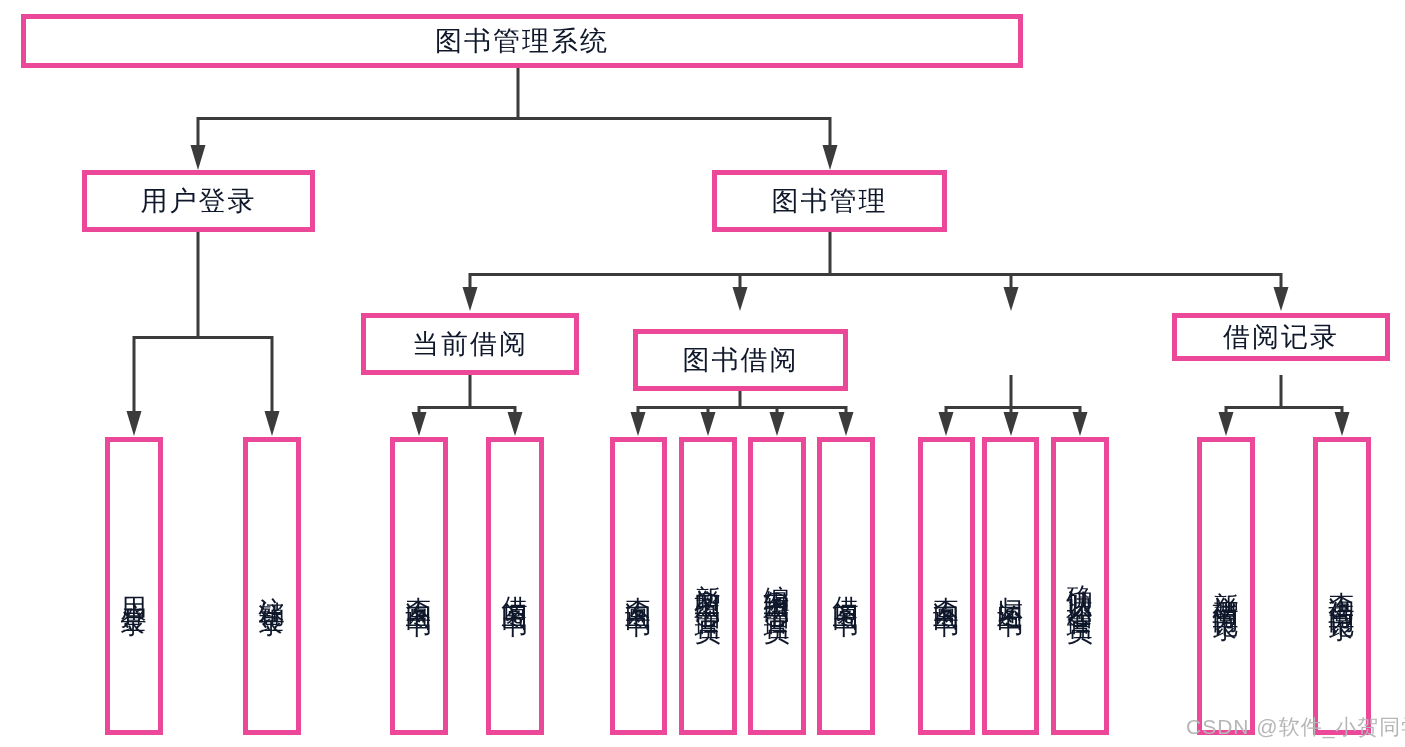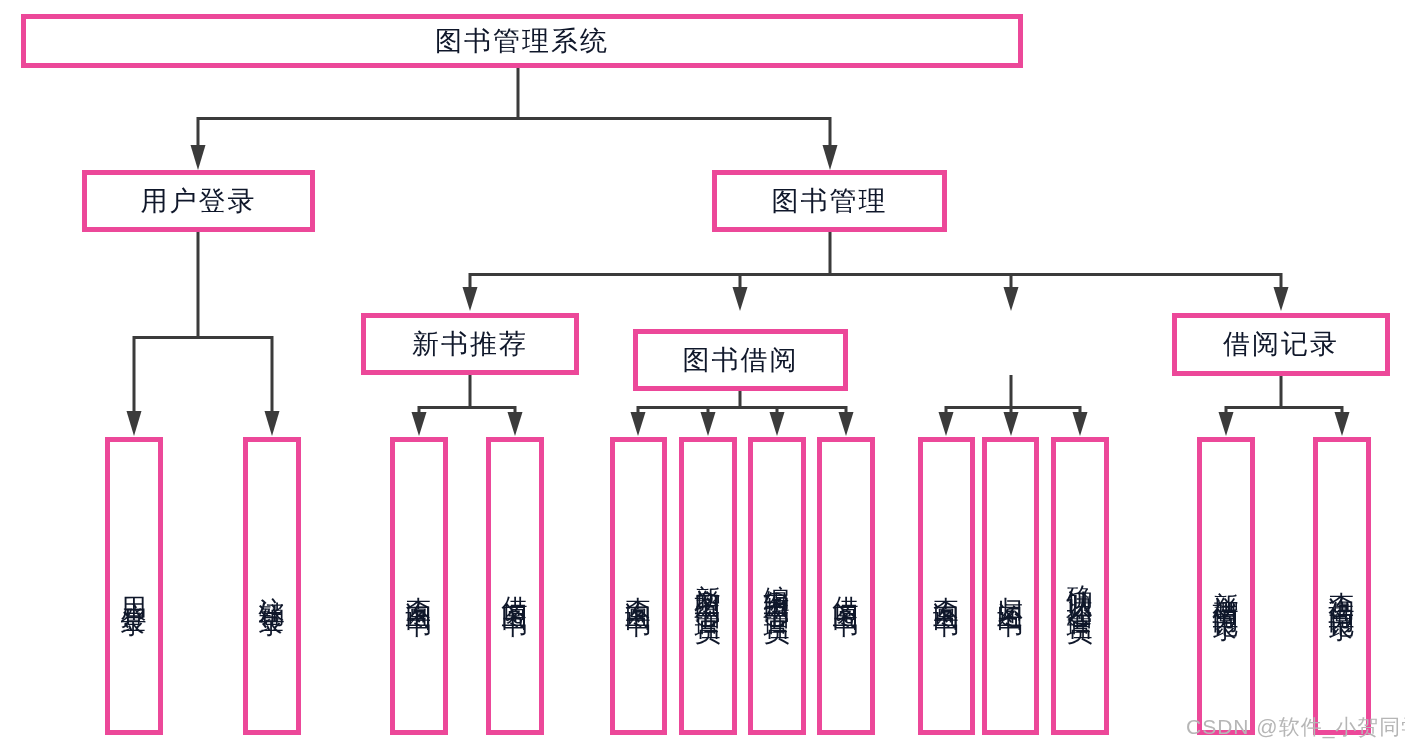--- a/index.html
+++ b/index.html
@@ -93,23 +93,23 @@
       <polygon points="1218.5,412 1233.5,412 1226,436"></polygon>
       <polygon points="1334.5,412 1349.5,412 1342,436"></polygon>
     </g>
   </svg>
 
   <div class="box" style="left:21px; top:14px; width:1002px; height:54px;">图书管理系统</div>
 
   <div class="box" style="left:82px; top:170px; width:233px; height:62px;">用户登录</div>
   <div class="box" style="left:712px; top:170px; width:235px; height:62px;">图书管理</div>
 
-  <div class="box" style="left:361px; top:313px; width:218px; height:62px;">新书推荐</div>
+  <div class="box" style="left:361px; top:313px; width:218px; height:62px;">当前借阅</div>
   <div class="box" style="left:633px; top:329px; width:215px; height:62px;">图书借阅</div>
-  <div class="box" style="left:1172px; top:313px; width:218px; height:63px;">借阅记录</div>
+  <div class="box" style="left:1172px; top:313px; width:218px; height:48px;">借阅记录</div>
 
   <div class="box vbox" style="left:105px; top:437px; width:58px; height:298px;">用户登录</div>
   <div class="box vbox" style="left:243px; top:437px; width:58px; height:298px;">注销登录</div>
 
   <div class="box vbox" style="left:390px; top:437px; width:58px; height:298px;">查询图书</div>
   <div class="box vbox" style="left:486px; top:437px; width:58px; height:298px;">借阅图书</div>
 
   <div class="box vbox" style="left:610px; top:437px; width:57px; height:298px;">查询图书</div>
   <div class="box vbox" style="left:679px; top:437px; width:58px; height:298px;">新增图书（管理员）</div>
   <div class="box vbox" style="left:748px; top:437px; width:58px; height:298px;">编辑图书（管理员）</div>

